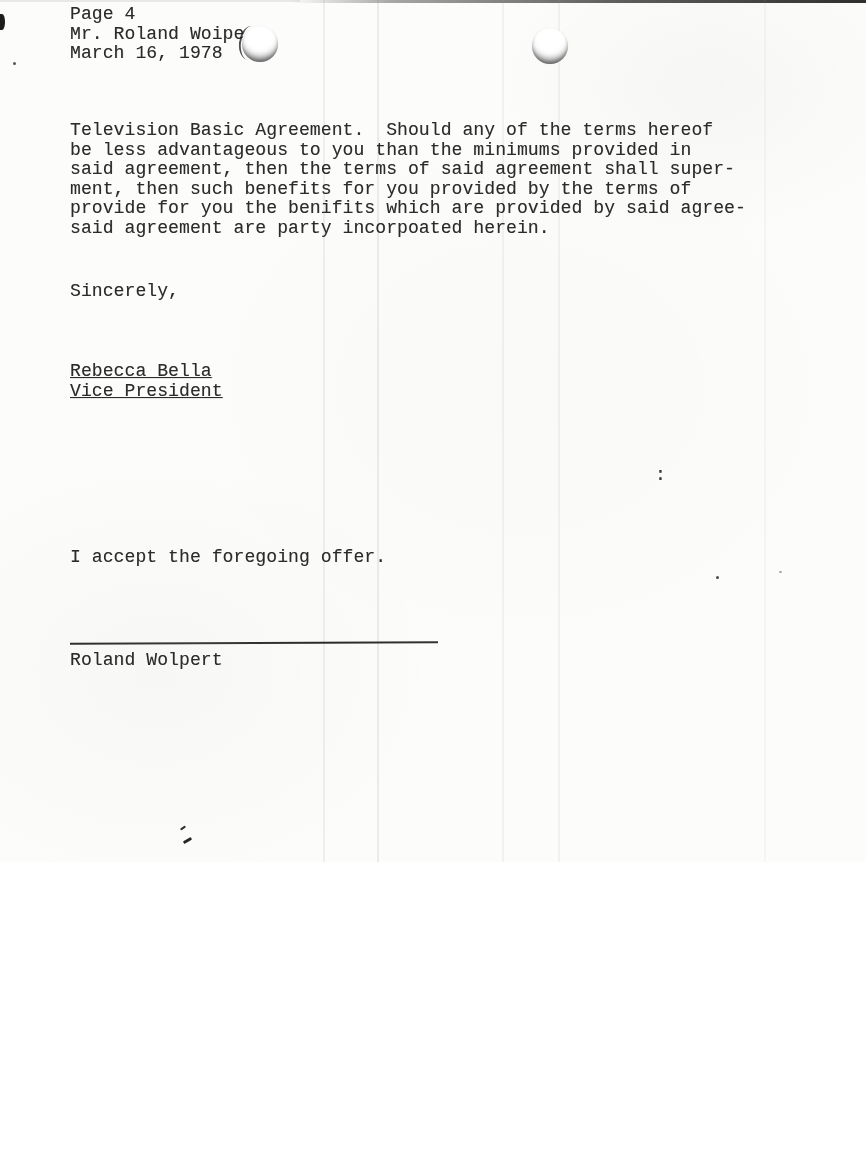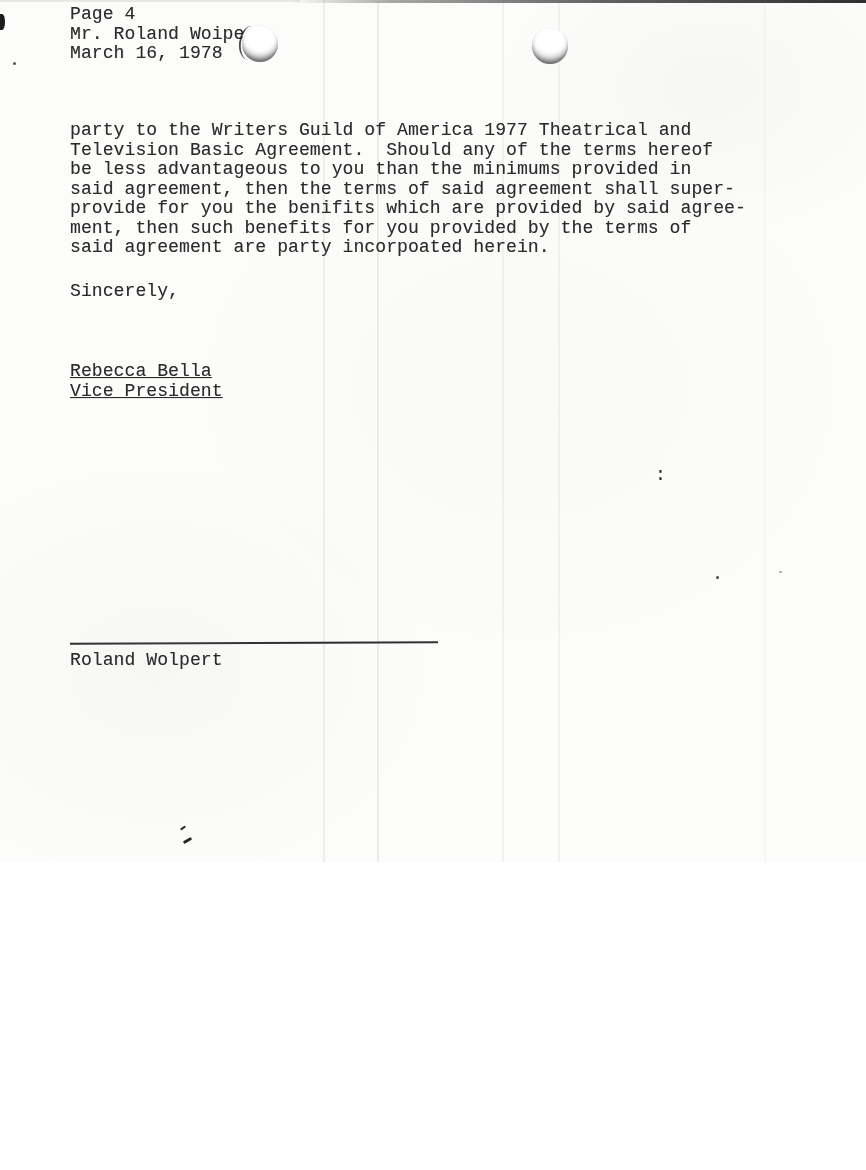--- a/index.html
+++ b/index.html
@@ -100,36 +100,36 @@
   <div class="abs header-block">
     <div class="line">Page 4</div>
     <div class="line">Mr. Roland Woipe</div>
     <div class="line">March 16, 1978</div>
   </div>
 
   <div class="punch left"></div>
   <div class="punch right"></div>
 
   <div class="abs paragraph">
-    <div class="line">party to the Writers Guild of America 1977 Theatrical and</div>
     <div class="line">Television Basic Agreement.  Should any of the terms hereof</div>
     <div class="line">be less advantageous to you than the minimums provided in</div>
     <div class="line">said agreement, then the terms of said agreement shall super-</div>
+    <div class="line">ment, then such benefits for you provided by the terms of</div>
     <div class="line">provide for you the benifits which are provided by said agree-</div>
-    <div class="line">ment, then such benefits for you provided by the terms of</div>
     <div class="line">said agreement are party incorpoated herein.</div>
   </div>
 
   <div class="abs closing line">Sincerely,</div>
 
   <div class="abs sig-block">
     <div class="line">Rebecca Bella</div>
     <div class="line">Vice President</div>
   </div>
 
+  <div class="abs acceptance line">I accept the foregoing offer.</div>
   <div class="sig-line"></div>
   <div class="abs acceptor line">Roland Wolpert</div>
 
   <span class="abs line" style="left:655px; top:466px; color:#333;">:</span>
   <div class="mark dot" style="left:716px; top:576px; width:3px; height:3px; background:#4a4a4a;"></div>
   <div class="mark" style="left:779px; top:571px; width:3px; height:2px; opacity:.4;"></div>
   <div class="mark dot" style="left:13px; top:62px; width:3px; height:3px; background:#555;"></div>
   <div class="mark" style="left:180px; top:827px; width:6px; height:2px; transform:rotate(-35deg);"></div>
   <div class="mark" style="left:183px; top:839px; width:9px; height:3px; transform:rotate(-30deg); background:#262626;"></div>
   <div class="mark" style="left:546px; top:963px; width:4px; height:3px;"></div>

